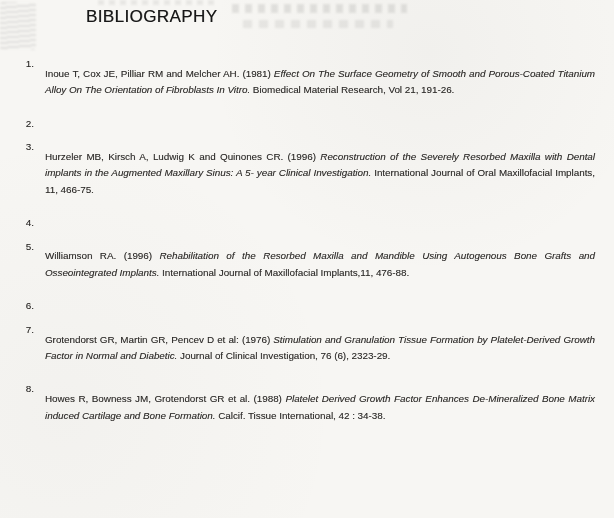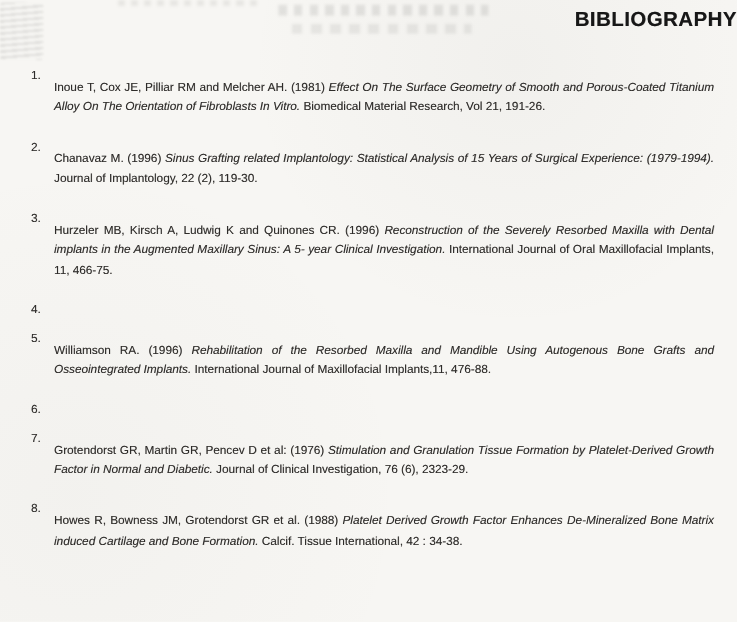--- a/index.html
+++ b/index.html
@@ -58,25 +58,24 @@
     background: repeating-linear-gradient(90deg,
       rgba(125,125,122,0.25) 0 6px, transparent 6px 11px);
   }
   
   .header {
     padding: 7px 0 0 86px;
   }
   .title {
     margin: 0;
     font-size: 17px;
-    font-weight: 700;
+    font-weight: 400;
     letter-spacing: 0.4px;
     color: #171717;
     text-shadow: 0.35px 0 0 rgba(20,20,20,0.55);
-    text-align: right;
   }
   
   .refs {
     margin-top: 29px;
     padding: 0 19px 0 14px;
   }
   .ref {
     display: flex;
     align-items: flex-start;
     margin-bottom: 7px;
@@ -118,25 +117,20 @@
       <span class="num">1.</span>
       <p class="body-text">
         <span>Inoue T, Cox JE, Pilliar RM and Melcher AH. (1981)</span>
         <span class="it">Effect On The Surface Geometry of Smooth and Porous-Coated Titanium Alloy On The Orientation of Fibroblasts In Vitro.</span>
         <span>Biomedical Material Research, Vol 21, 191-26.</span>
       </p>
     </div>
 
     <div class="ref">
       <span class="num">2.</span>
-      <p class="body-text">
-        <span>Chanavaz M. (1996)</span>
-        <span class="it">Sinus Grafting related Implantology: Statistical Analysis of 15 Years of Surgical Experience: (1979-1994).</span>
-        <span>Journal of Implantology, 22 (2), 119-30.</span>
-      </p>
     </div>
 
     <div class="ref">
       <span class="num">3.</span>
       <p class="body-text">
         <span>Hurzeler MB, Kirsch A, Ludwig K and Quinones CR. (1996)</span>
         <span class="it">Reconstruction of the Severely Resorbed Maxilla with Dental implants in the Augmented Maxillary Sinus: A 5- year Clinical Investigation.</span>
         <span>International Journal of Oral Maxillofacial Implants, 11, 466-75.</span>
       </p>
     </div>

